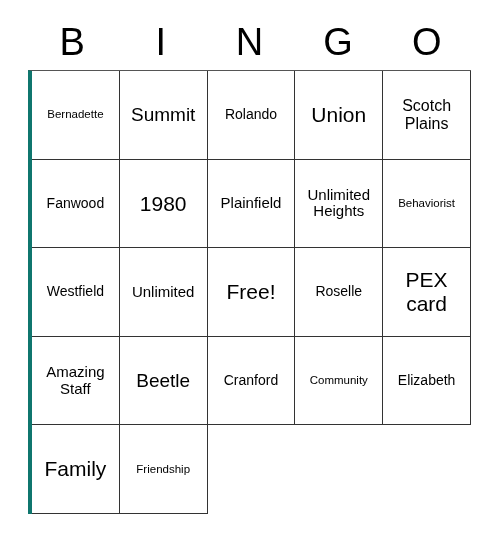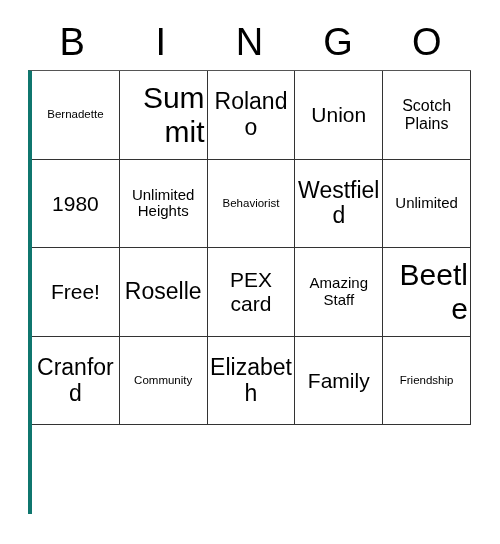--- a/index.html
+++ b/index.html
@@ -72,23 +72,23 @@
   .cell-text {
     display: block;
     width: 100%;
     line-height: 1.12;
     color: #000000;
     word-break: break-word;
   }
   
   .fs-xs   { font-size: 11.5px; }
   .fs-sm   { font-size: 15px; }
-  .fs-md   { font-size: 23px; }
+  .fs-md   { font-size: 14px; }
   .fs-lg   { font-size: 16px; }
-  .fs-xl   { font-size: 30px; text-align: right; }
+  .fs-xl   { font-size: 19px; }
   .fs-xxl  { font-size: 21px; }
 </style>
 </head>
 <body>
 
 <div id="card">
 
   <div id="bingo-header">
     <div class="header-letter">B</div>
     <div class="header-letter">I</div>
@@ -109,21 +109,27 @@
       <span class="cell-text fs-md">Rolando</span>
     </div>
     <div class="bingo-cell">
       <span class="cell-text fs-xxl">Union</span>
     </div>
     <div class="bingo-cell">
       <span class="cell-text fs-lg">Scotch Plains</span>
     </div>
 
     <div class="bingo-cell">
+      <span class="cell-text fs-md">Fanwood</span>
+    </div>
+    <div class="bingo-cell">
       <span class="cell-text fs-xxl">1980</span>
+    </div>
+    <div class="bingo-cell">
+      <span class="cell-text fs-sm">Plainfield</span>
     </div>
     <div class="bingo-cell">
       <span class="cell-text fs-sm">Unlimited Heights</span>
     </div>
     <div class="bingo-cell">
       <span class="cell-text fs-xs">Behaviorist</span>
     </div>
 
     <div class="bingo-cell">
       <span class="cell-text fs-md">Westfield</span>

